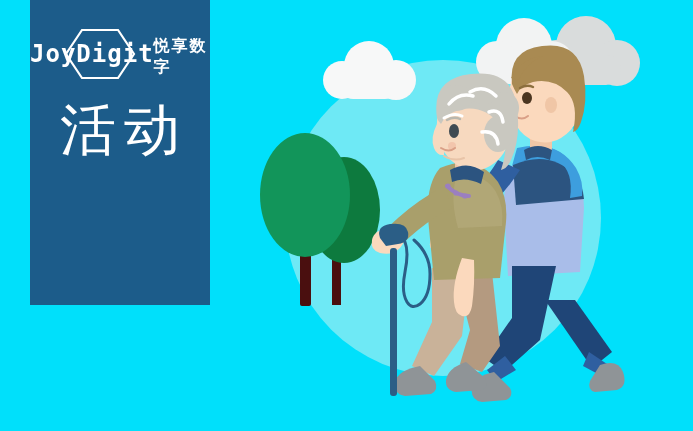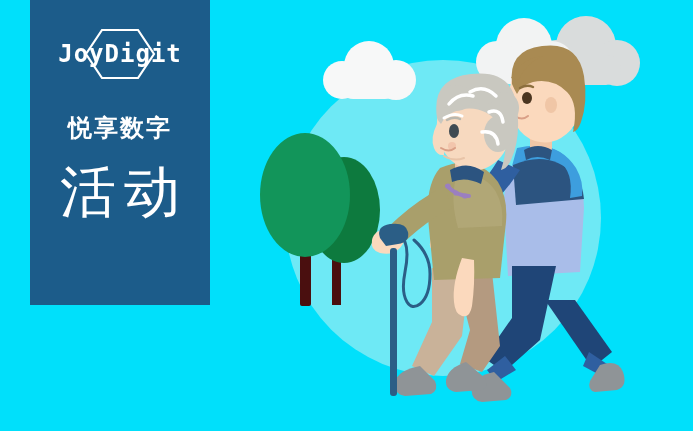--- a/index.html
+++ b/index.html
@@ -12,32 +12,32 @@
   #artboard{position:absolute;inset:0;}
   .layer{position:absolute;inset:0;}
 
   
   #title-panel{
     position:absolute;left:30px;top:0px;width:180px;height:305px;
     background:#1c5c8a;
     z-index:30;
     display:flex;flex-direction:column;align-items:center;
   }
-  #logo-block{margin-top:26px;display:flex;flex-direction:column;align-items:center;gap:24px;}
+  #logo-block{margin-top:26px;display:flex;align-items:center;}
   #logo-mark{position:relative;width:140px;height:56px;display:flex;align-items:center;justify-content:center;}
   #logo-mark svg{position:absolute;left:0;top:0;}
   #logo-word{
     position:relative;z-index:2;
     color:#ffffff;font-weight:bold;font-size:24px;letter-spacing:1px;
     font-family:"DejaVu Sans Mono","Liberation Mono",monospace;
     line-height:1;
     white-space:nowrap;
   }
   #logo-sub{
-    margin-top:6px;color:#ffffff;font-size:24px;font-weight:bold;letter-spacing:2px;
+    margin-top:6px;color:#ffffff;font-size:16px;font-weight:bold;letter-spacing:2px;
     font-family:"DejaVu Sans","Liberation Sans",sans-serif;
   }
   #title-lines{margin-top:18px;display:flex;flex-direction:column;align-items:flex-start;}
   .title-line{
     color:#ffffff;font-size:56px;line-height:1.06;letter-spacing:8px;
     text-indent:8px;
     font-family:"DejaVu Sans","Liberation Sans",sans-serif;
   }
   .title-line.light{font-weight:300;}
   .title-line.bold{font-weight:bold;}

